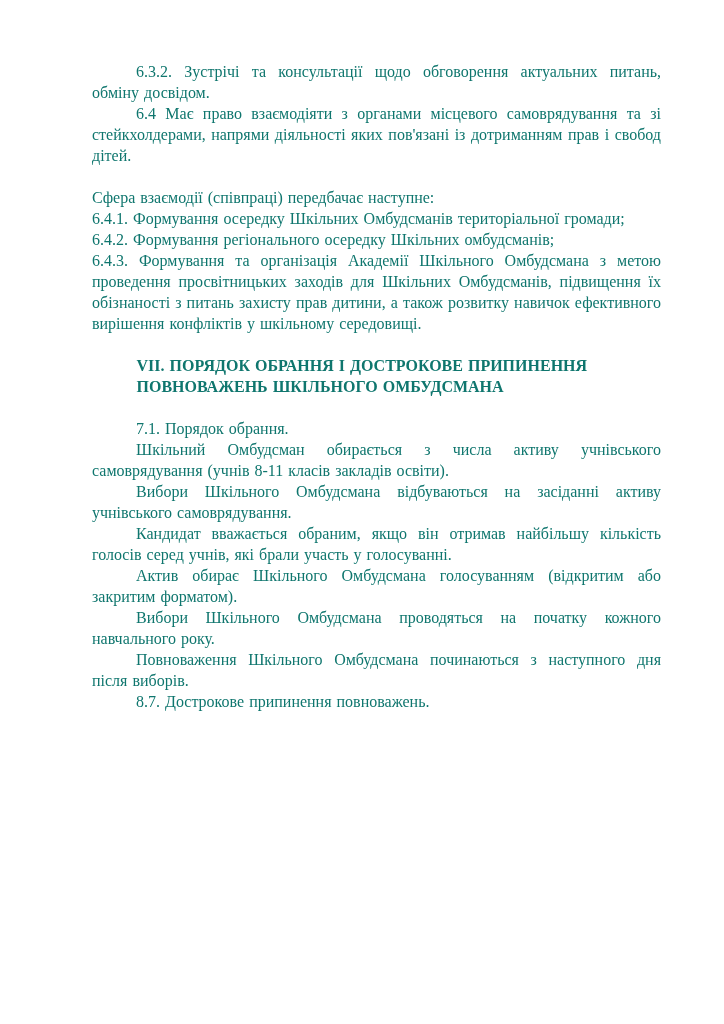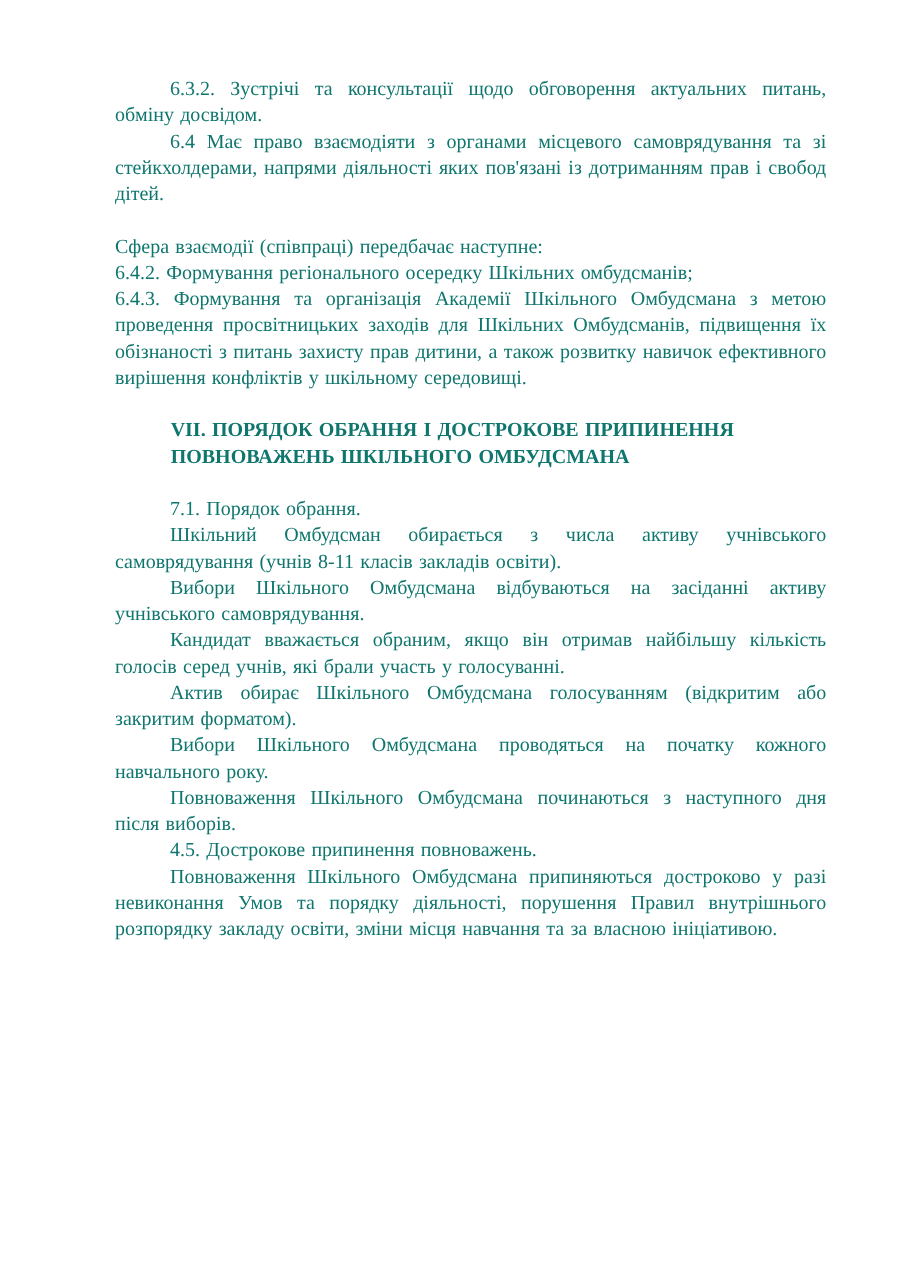--- a/index.html
+++ b/index.html
@@ -50,29 +50,29 @@
 </style>
 </head>
 <body>
 
 <div class="page">
   <div class="doc-body">
       <p class="para indent">6.3.2. Зустрічі та консультації щодо обговорення актуальних питань, обміну досвідом.</p>
       <p class="para indent">6.4 Має право взаємодіяти з органами місцевого самоврядування та зі стейкхолдерами, напрями діяльності яких пов'язані із дотриманням прав і свобод дітей.</p>
       <p class="para blank"></p>
       <p class="para flush">Сфера взаємодії (співпраці) передбачає наступне:</p>
+      <p class="para flush">6.4.1. Формування осередку Шкільних Омбудсманів територіальної громади;</p>
       <p class="para flush">6.4.2. Формування регіонального осередку Шкільних омбудсманів;</p>
       <p class="para flush">6.4.3. Формування та організація Академії Шкільного Омбудсмана з метою проведення просвітницьких заходів для Шкільних Омбудсманів, підвищення їх обізнаності з питань захисту прав дитини, а також розвитку навичок ефективного вирішення конфліктів у шкільному середовищі.</p>
       <p class="para blank"></p>
       <p class="para heading">VII. ПОРЯДОК ОБРАННЯ І ДОСТРОКОВЕ ПРИПИНЕННЯ
 ПОВНОВАЖЕНЬ ШКІЛЬНОГО ОМБУДСМАНА</p>
       <p class="para blank"></p>
       <p class="para indent">7.1. Порядок обрання.</p>
       <p class="para indent">Шкільний Омбудсман обирається з числа активу учнівського самоврядування (учнів 8-11 класів закладів освіти).</p>
       <p class="para indent">Вибори Шкільного Омбудсмана відбуваються на  засіданні активу учнівського самоврядування.</p>
       <p class="para indent">Кандидат вважається обраним, якщо він отримав найбільшу кількість голосів серед учнів, які брали участь у голосуванні.</p>
       <p class="para indent">Актив обирає Шкільного Омбудсмана голосуванням (відкритим або закритим форматом).</p>
       <p class="para indent">Вибори Шкільного Омбудсмана проводяться на початку кожного навчального року.</p>
       <p class="para indent">Повноваження Шкільного Омбудсмана починаються з наступного дня після виборів.</p>
-      <p class="para indent">4.5. Дострокове припинення повноважень.</p>
-      <p class="para indent">Повноваження Шкільного Омбудсмана припиняються достроково у разі невиконання Умов та порядку діяльності, порушення Правил внутрішнього розпорядку закладу освіти, зміни місця навчання та за власною ініціативою.</p>
+      <p class="para indent">8.7. Дострокове припинення повноважень.</p>
     </div>
 </div>
 
 </body></html>

